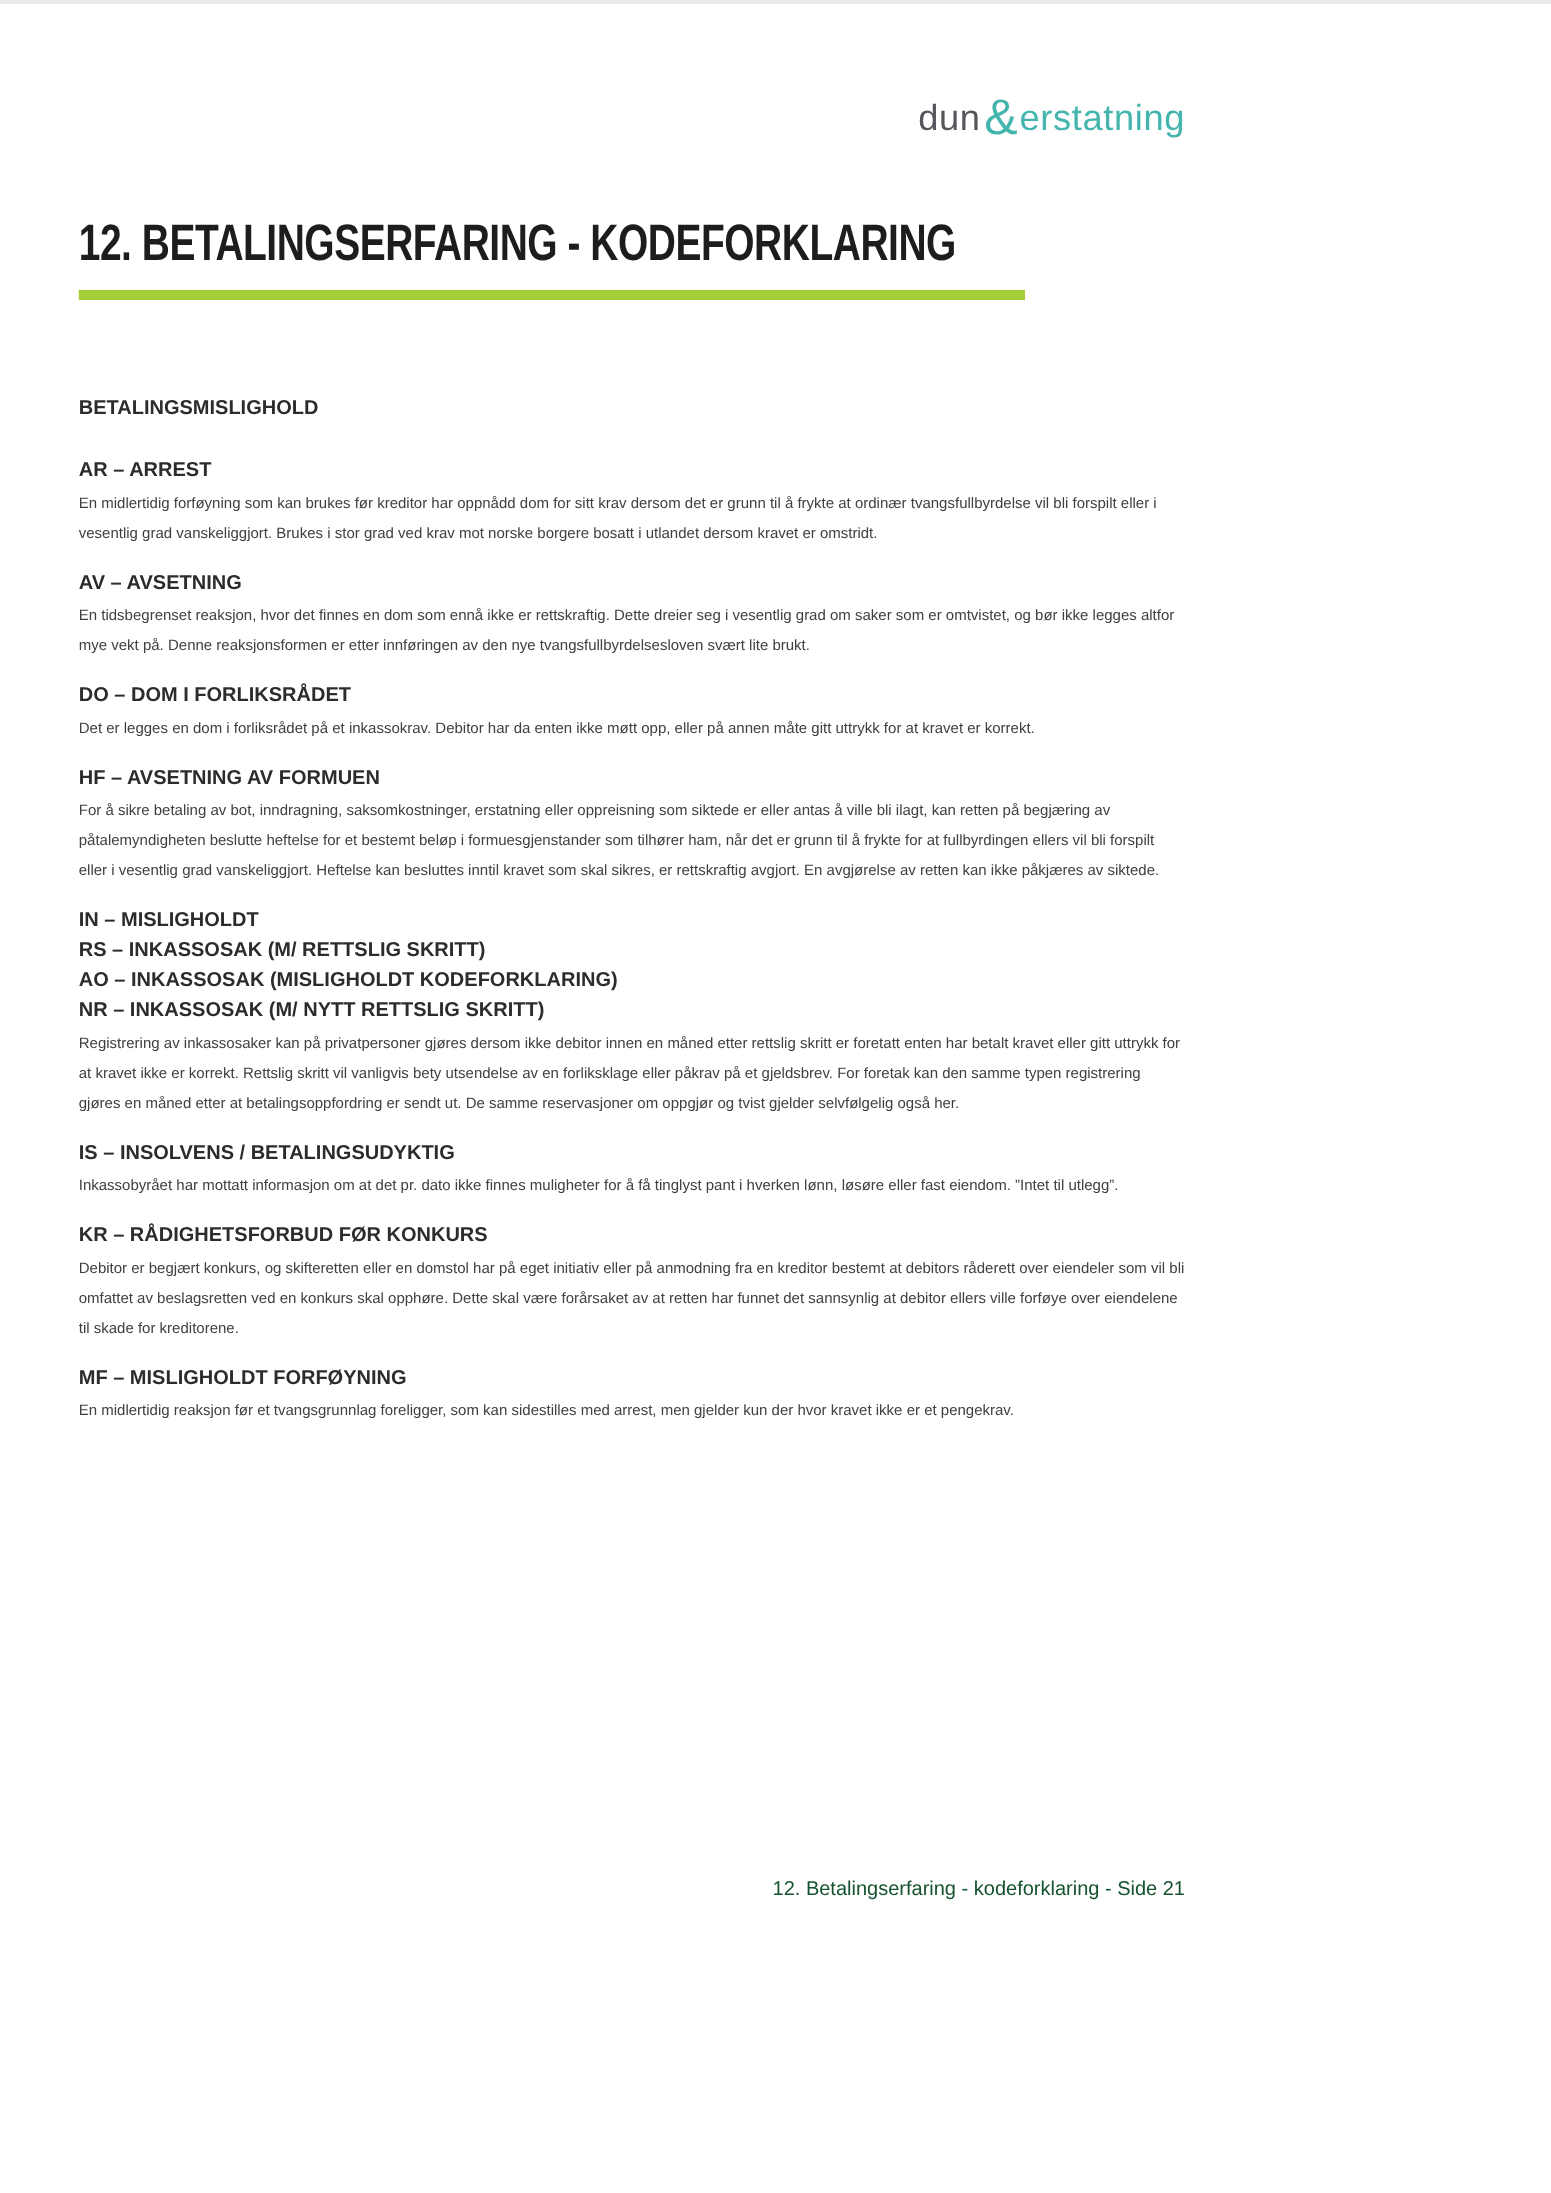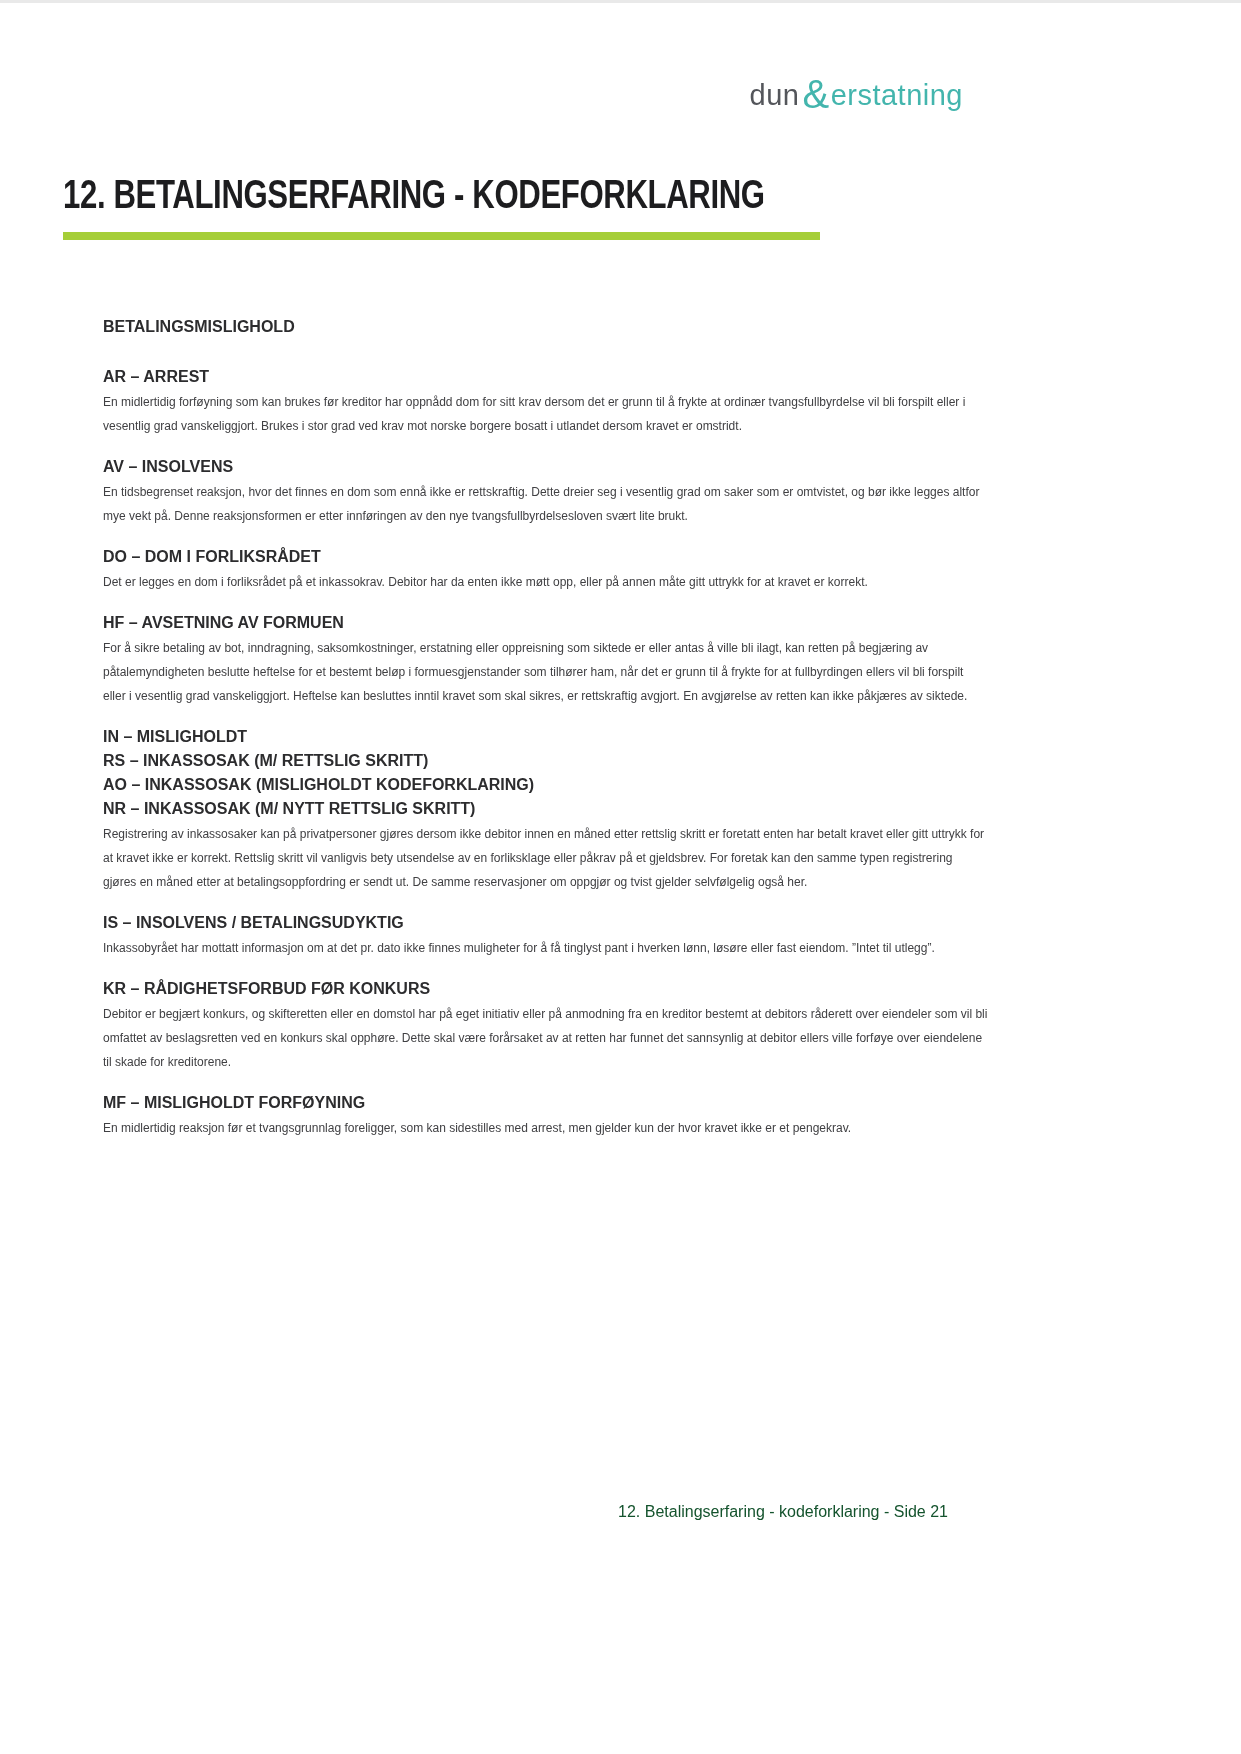--- a/index.html
+++ b/index.html
@@ -29,21 +29,21 @@
     width: 1241px;
     height: 1754px;
     background: #ffffff;
     border-top: 3px solid #e9e9e9;
   }
 
   
   .logo {
     position: absolute;
     top: 68px;
-    right: 278px;
+    right: 293px;
     white-space: nowrap;
     font-size: 29px;
     letter-spacing: 0.5px;
     line-height: 1;
     display: flex;
     align-items: baseline;
   }
   .logo .word-dun   { color: var(--brand-dun); }
   .logo .word-brad  { color: var(--brand-teal); }
   .logo .amp {
@@ -81,21 +81,20 @@
 
   
   .content {
     position: absolute;
     top: 312px;
     left: 63px;
     width: 886px;
     color: var(--text-body);
     font-size: 16px;
     line-height: 24px;
-    margin-left: 40px;
   }
 
   .section-heading {
     font-weight: bold;
     color: var(--text-heading);
     font-size: 16px;
     margin-bottom: 26px;
   }
 
   .entry { margin-bottom: 17px; }
@@ -140,21 +139,21 @@
   <div class="accent-rule"></div>
 
   <div class="content">
     <div class="section-heading">BETALINGSMISLIGHOLD</div>
     <div id="entries">
         <div class="entry">
           <div class="entry-heading">AR – ARREST</div>
           <p class="entry-body">En midlertidig forføyning som kan brukes før kreditor har oppnådd dom for sitt krav dersom det er grunn til å frykte at ordinær tvangsfullbyrdelse vil bli forspilt eller i vesentlig grad vanskeliggjort. Brukes i stor grad ved krav mot norske borgere bosatt i utlandet dersom kravet er omstridt.</p>
         </div>
         <div class="entry">
-          <div class="entry-heading">AV – INSOLVENS</div>
+          <div class="entry-heading">AV – AVSETNING</div>
           <p class="entry-body">En tidsbegrenset reaksjon, hvor det finnes en dom som ennå ikke er rettskraftig. Dette dreier seg i vesentlig grad om saker som er omtvistet, og bør ikke legges altfor mye vekt på. Denne reaksjonsformen er etter innføringen av den nye tvangsfullbyrdelsesloven svært lite brukt.</p>
         </div>
         <div class="entry">
           <div class="entry-heading">DO – DOM I FORLIKSRÅDET</div>
           <p class="entry-body">Det er legges en dom i forliksrådet på et inkassokrav. Debitor har da enten ikke møtt opp, eller på annen måte gitt uttrykk for at kravet er korrekt.</p>
         </div>
         <div class="entry">
           <div class="entry-heading">HF – AVSETNING AV FORMUEN</div>
           <p class="entry-body">For å sikre betaling av bot, inndragning, saksomkostninger, erstatning eller oppreisning som siktede er eller antas å ville bli ilagt, kan retten på begjæring av påtalemyndigheten beslutte heftelse for et bestemt beløp i formuesgjenstander som tilhører ham, når det er grunn til å frykte for at fullbyrdingen ellers vil bli forspilt eller i vesentlig grad vanskeliggjort. Heftelse kan besluttes inntil kravet som skal sikres, er rettskraftig avgjort. En avgjørelse av retten kan ikke påkjæres av siktede.</p>
         </div>

